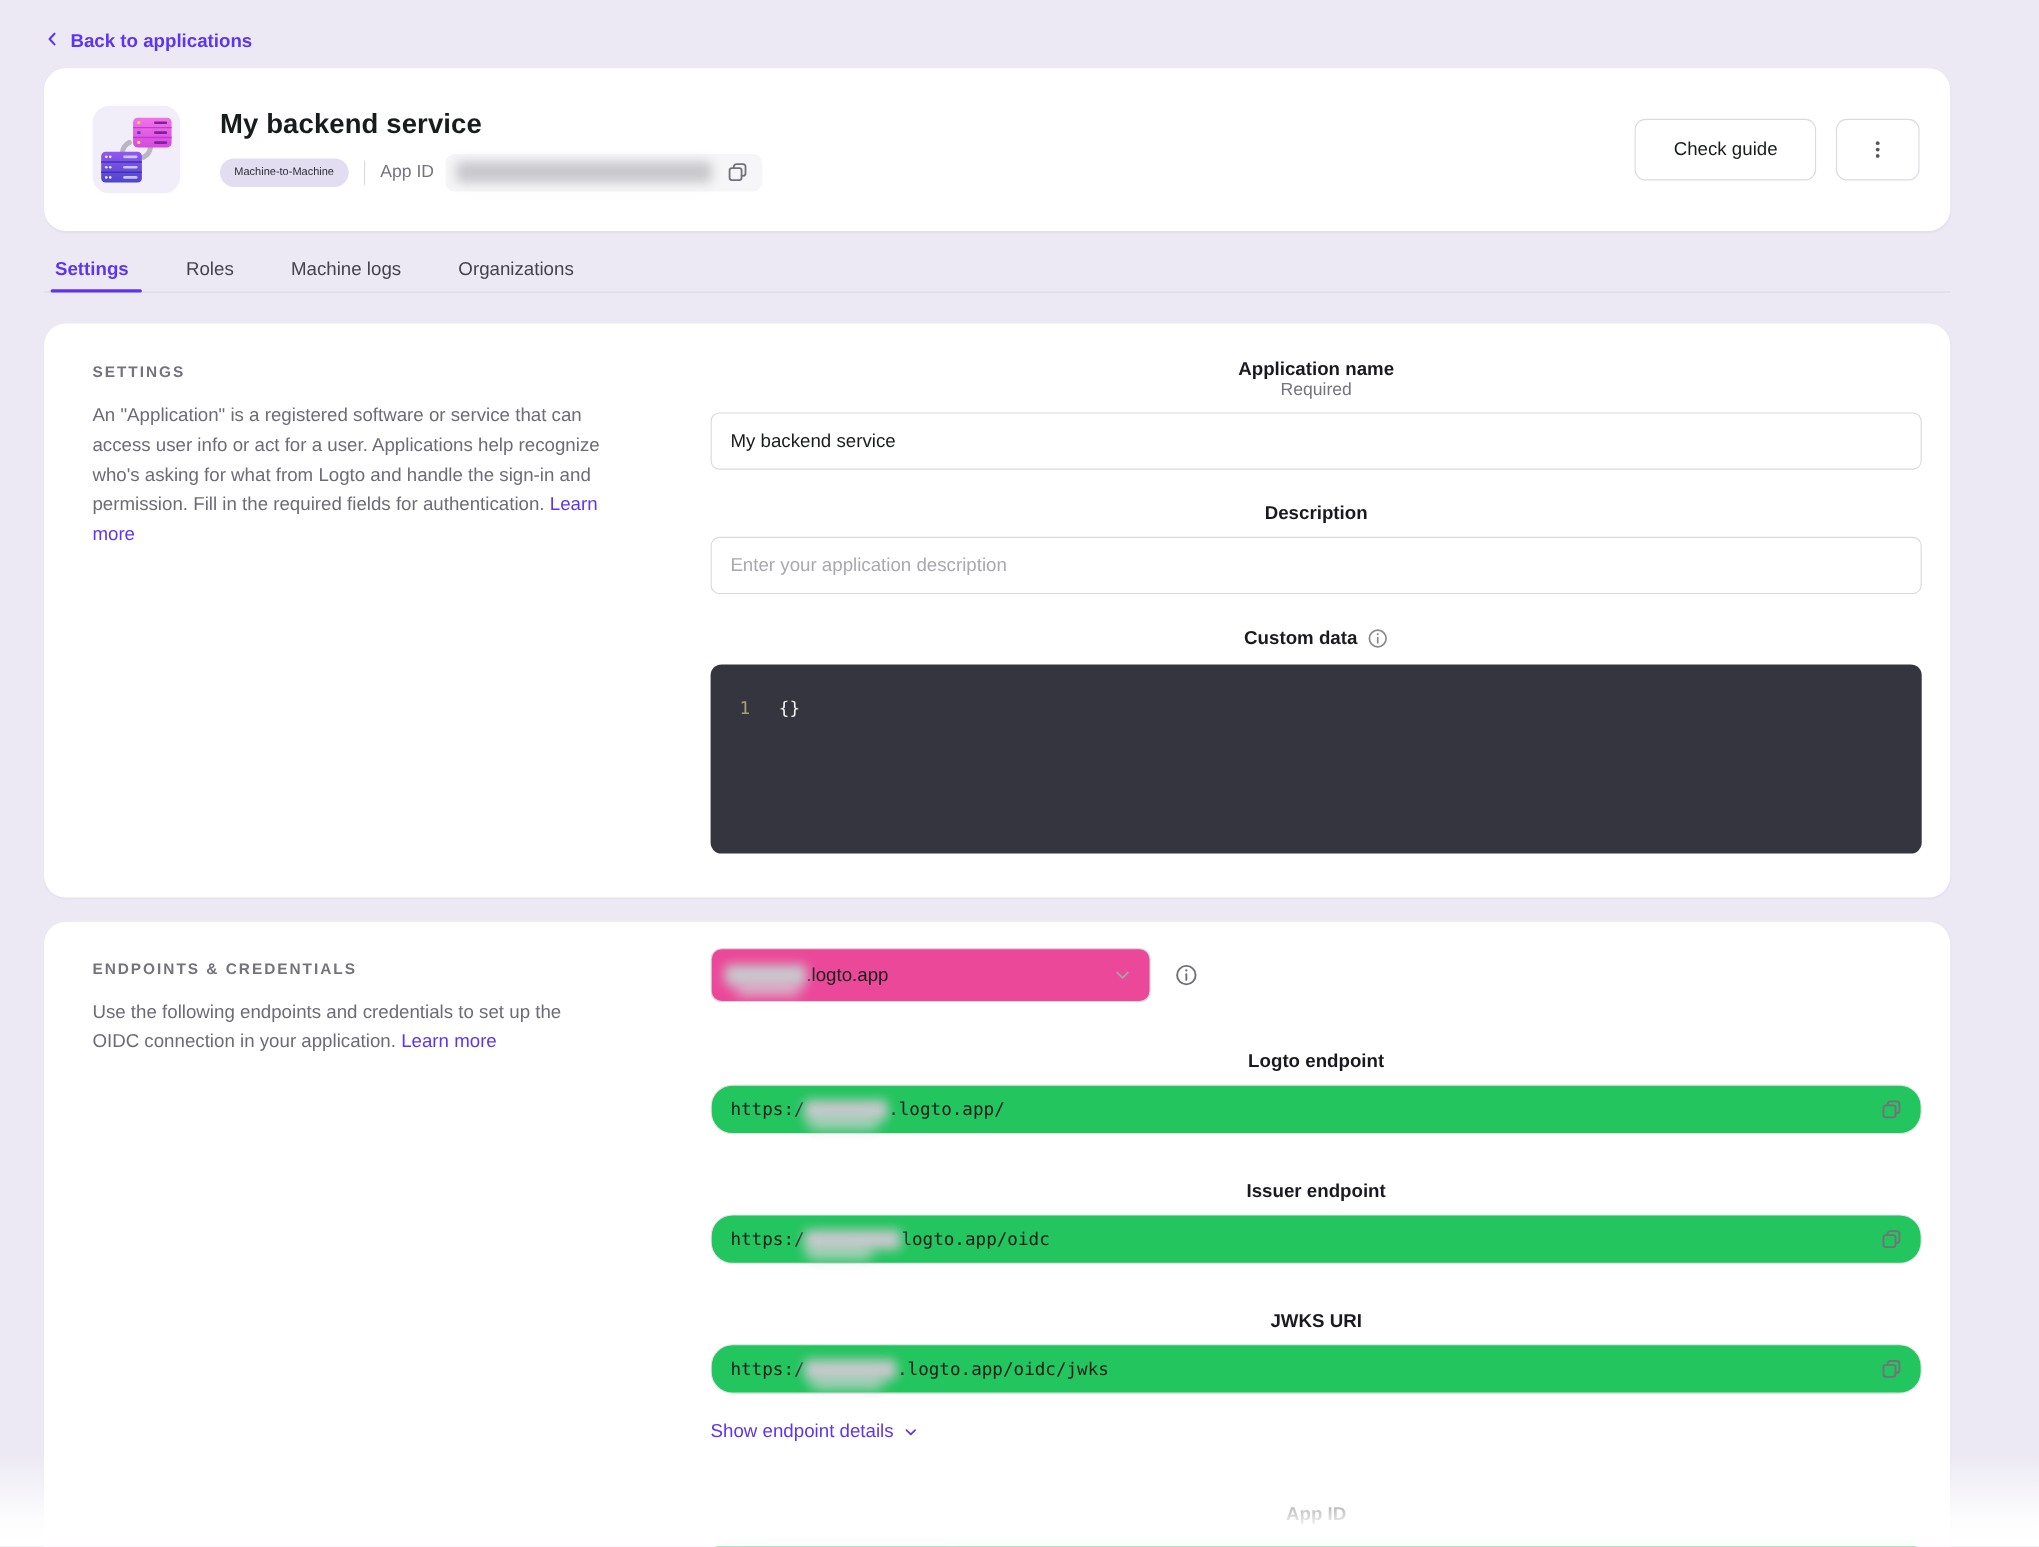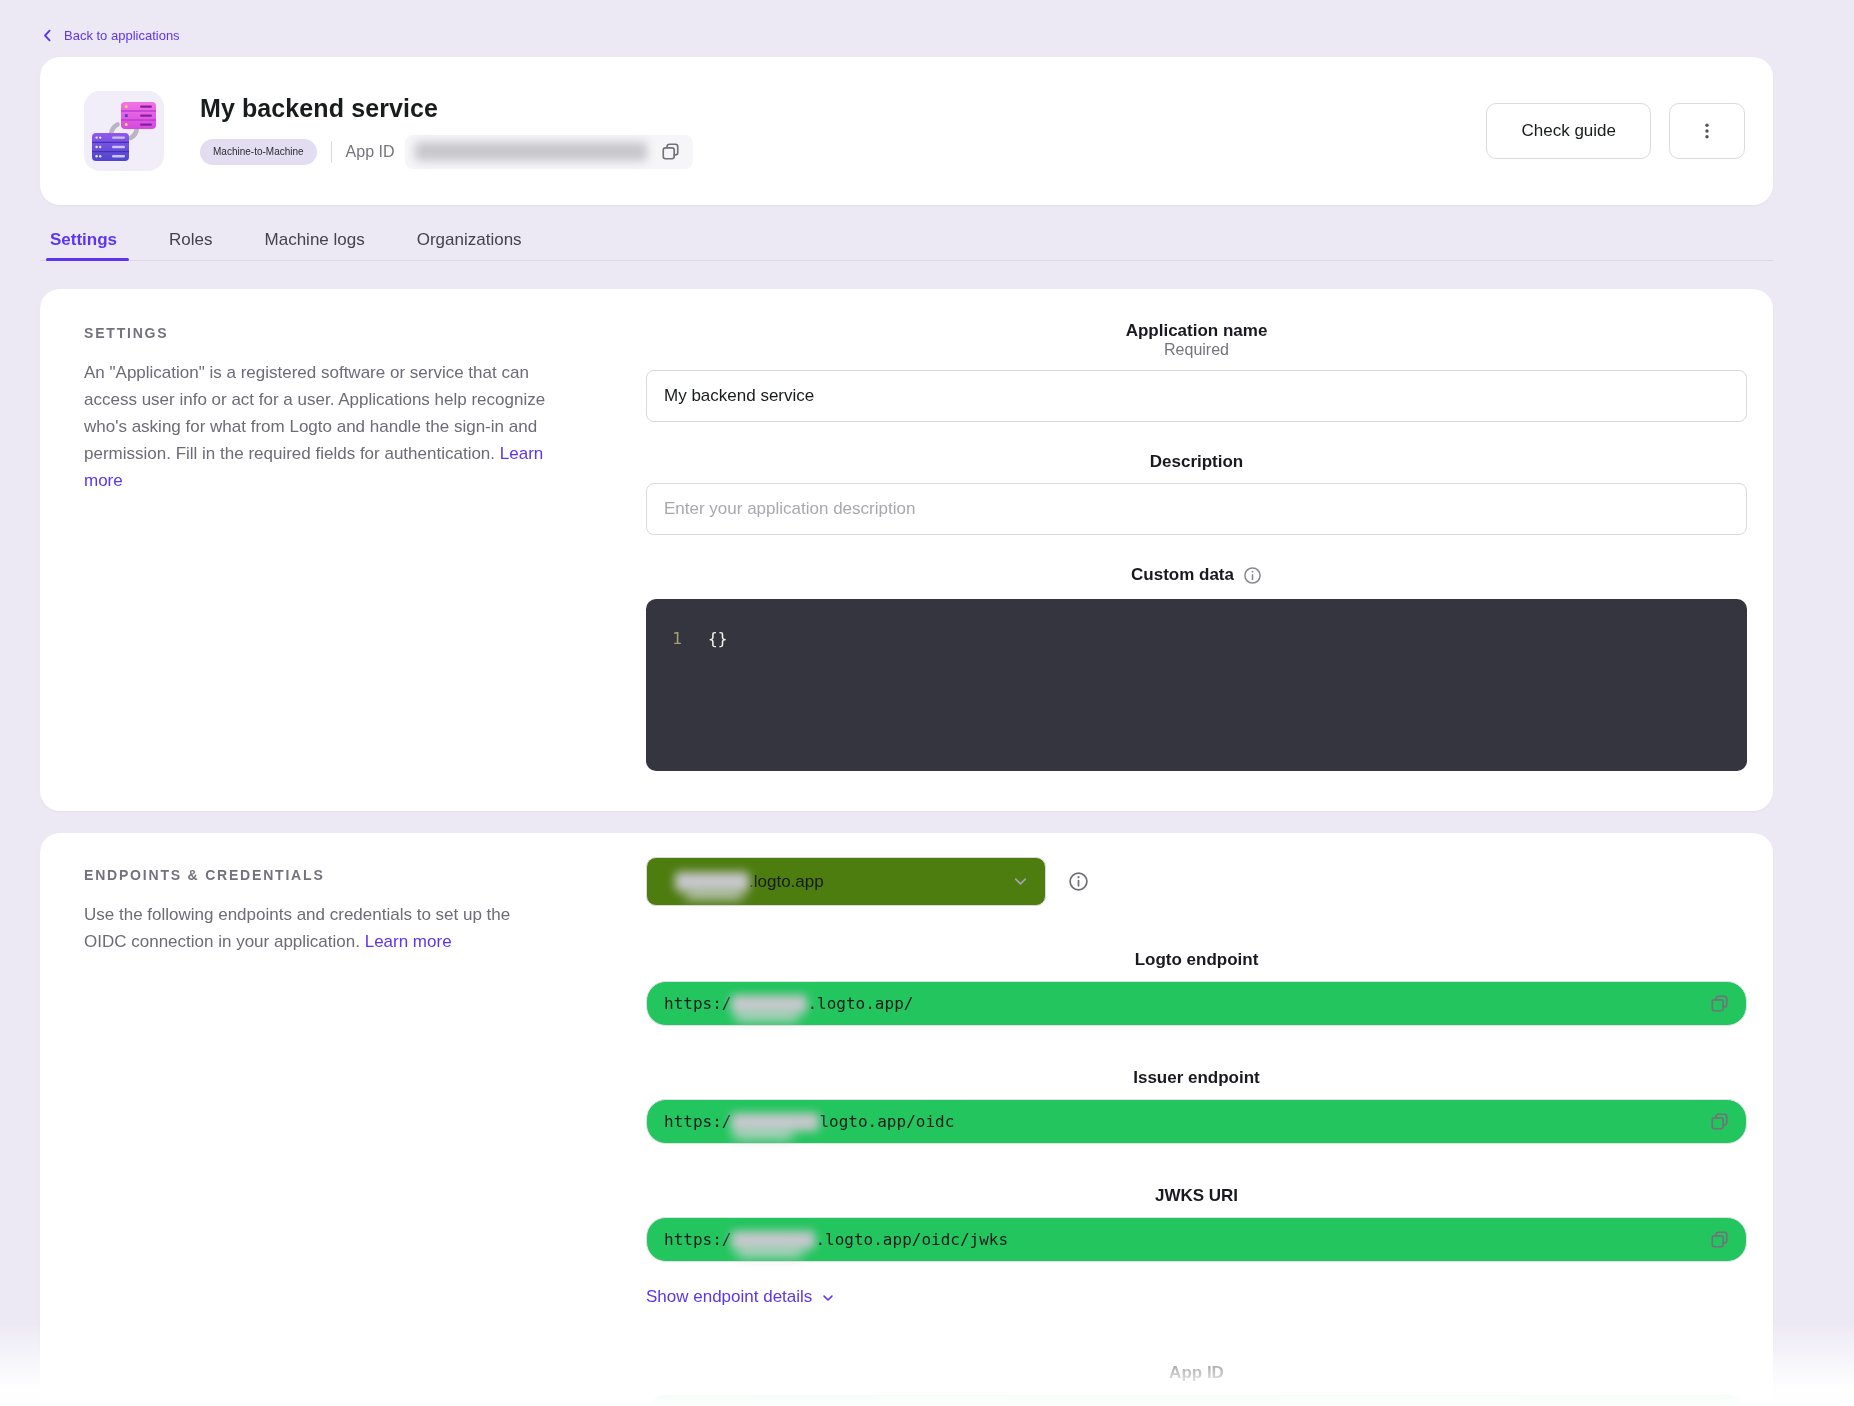--- a/index.html
+++ b/index.html
@@ -9,21 +9,21 @@
     font-family: "Liberation Sans", "DejaVu Sans", sans-serif;
     background: #ECE9F4;
     color: #1C1B22;
     overflow: hidden;
   }
   .page { position: relative; width: 1854px; height: 1406px; padding: 22px 0 0 40px; }
 
   
   .back-link {
     display: inline-flex; align-items: flex-start; gap: 9px;
-    color: #5D34F2; font-size: 13px; font-weight: 400;
+    color: #5D34F2; font-size: 17px; font-weight: 700;
     cursor: pointer; margin: 6px 0 14px 0;
   }
   .back-link svg { width: 15px; height: 15px; }
 
   
   .card {
     background: #fff; border-radius: 20px;
     box-shadow: 0 1px 2px rgba(30,25,60,0.04);
   }
 
@@ -125,23 +125,23 @@
     font-family: "DejaVu Sans Mono", monospace; font-size: 16px;
     cursor: text;
   }
   .code-line { display: flex; }
   .line-number { width: 14px; text-align: right; color: #ABA06F; flex: 0 0 14px; }
   .line-code { margin-left: 26px; color: #F3F2EC; }
 
   
   .domain-row { display: flex; align-items: center; margin-bottom: 44px; }
   .domain-select {
-    width: 400px; height: 49px; background: #4d7c0f;
+    width: 400px; height: 49px; background: #ec4899;
     border: 1px solid #D9D8DD; border-radius: 10px;
-    display: flex; align-items: center; padding: 0 16px 0 28px; cursor: pointer;
+    display: flex; align-items: center; padding: 0 16px 0 12px; cursor: pointer;
   }
   .domain-select .domain-text { font-size: 17px; color: #191C1D; }
   .domain-select .chev { margin-left: auto; color: #A4A3AC; width: 17px; height: 17px; display: inline-flex; }
   .domain-row .info-icon { margin-left: 22px; }
 
   .readonly-field {
     height: 45px; background: #22c55e; border: 1px solid #E2E1E5; border-radius: 20px;
     display: flex; align-items: center; padding: 0 15px 0 17px;
   }
   .mono { font-family: "DejaVu Sans Mono", monospace; font-size: 16px; color: #1A1C1E; display: inline-flex; align-items: center; }

